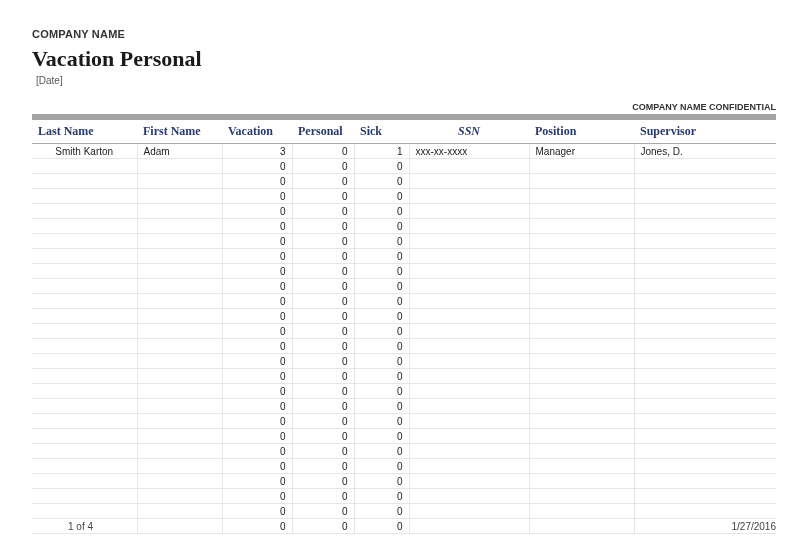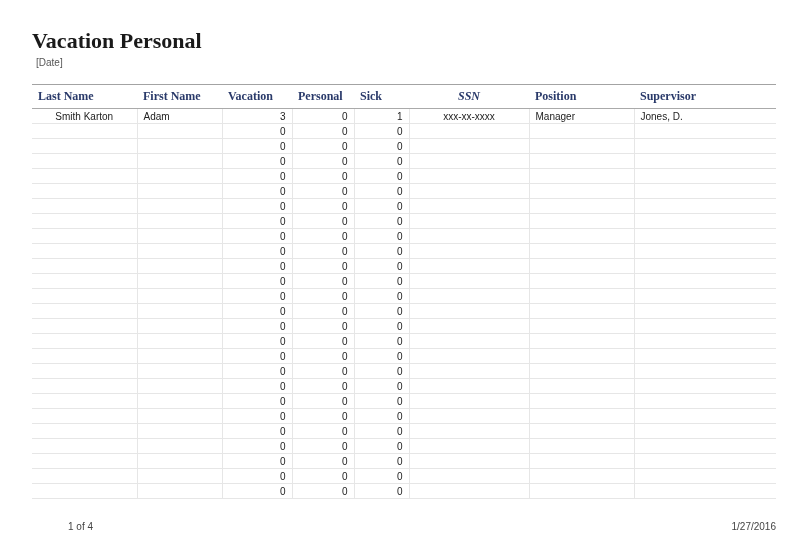--- a/index.html
+++ b/index.html
@@ -50,39 +50,39 @@
     width: 100%;
     table-layout: fixed;
   }
   thead th {
     font-family: "Times New Roman", Times, serif;
     font-size: 12px;
     font-weight: bold;
     color: #2a3a6a;
     text-align: left;
     padding: 4px 6px;
-    border-top: 1px solid #a3a3a3;
+    border-top: 6px solid #a3a3a3;
     border-bottom: 1px solid #aaa;
     background: #fff;
     white-space: nowrap;
   }
   thead th.center { text-align: center; font-style: italic; }
   thead th.right { text-align: left; }
   tbody td {
     font-size: 10px;
     padding: 1.5px 6px;
     border-bottom: 1px solid #e6e6e6;
     border-right: 1px solid #e6e6e6;
     white-space: nowrap;
     overflow: hidden;
   }
   tbody td:first-child { border-left: none; text-align: center; }
   tbody td:last-child { border-right: none; }
   tbody td.num { text-align: right; }
-  tbody td.center { text-align: center; margin-top: 34px; }
+  tbody td.center { text-align: left; margin-top: 34px; }
   .col-last { width: 105px; }
   .col-first { width: 85px; }
   .col-vac   { width: 70px; }
   .col-pers  { width: 62px; }
   .col-sick  { width: 55px; }
   .col-ssn   { width: 120px; }
   .col-pos   { width: 105px; }
   .col-sup   { width: auto; }
   .footer {
     position: absolute;
@@ -93,23 +93,25 @@
     color: #444;
     display: flex;
     justify-content: space-between;
   }
   .footer .page-num { margin-left: 36px; }
 </style>
 </head>
 <body>
 
 <div class="page">
+  <div class="company-name">COMPANY NAME</div>
   <div class="title">Vacation Personal</div>
   <div class="date-placeholder">[Date]</div>
 
+  <div class="confidential-row">COMPANY NAME CONFIDENTIAL</div>
 
   <table>
     <colgroup>
       <col class="col-last">
         <col class="col-first">
         <col class="col-vac">
         <col class="col-pers">
       <col class="col-sick">
         <col class="col-ssn">
         <col class="col-pos">

